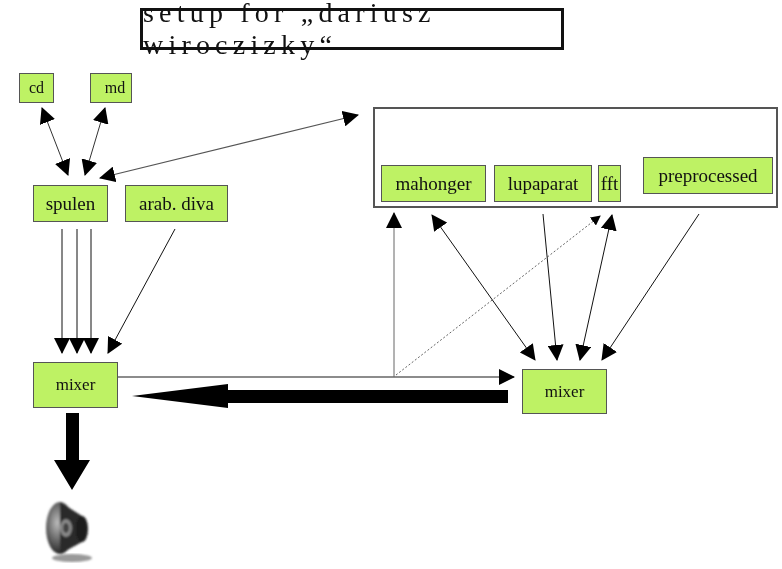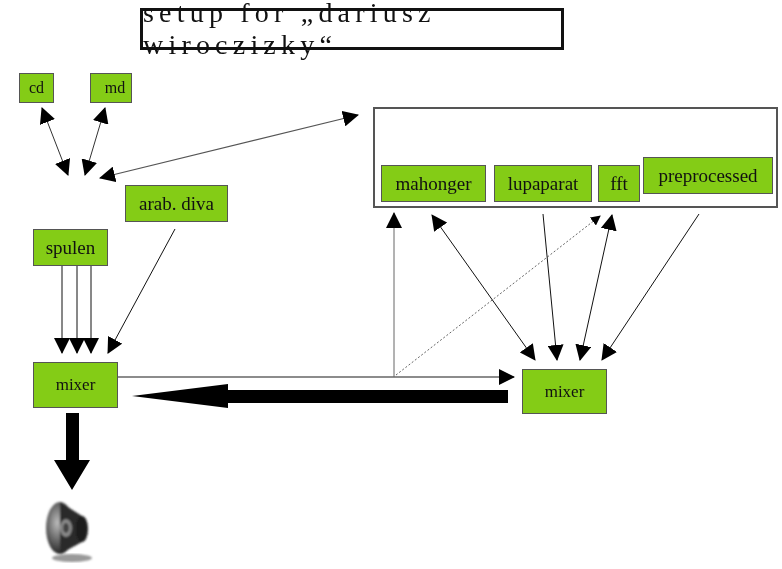--- a/index.html
+++ b/index.html
@@ -1,18 +1,18 @@
 <!DOCTYPE html>
 <html><head>
 <meta charset="utf-8">
 <style>
   html, body { margin:0; padding:0; background:#ffffff; }
   body { width:782px; height:569px; position:relative; overflow:hidden;
          font-family:"Liberation Serif","DejaVu Serif",serif; color:#111; }
-  .box { position:absolute; border:1.5px solid #555; background:#84cc16;
+  .box { position:absolute; border:1.5px solid #555; background:#bef264;
          display:flex; align-items:center; justify-content:center;
          box-sizing:border-box; white-space:nowrap; }
   .title-box { position:absolute; left:140px; top:8px; width:424px; height:42px;
                border:3px solid #111; box-sizing:border-box; display:flex;
                align-items:center; justify-content:center;
                font-size:28px; letter-spacing:5.2px; }
   .small { font-size:16px; }
   .mid { font-size:19px; }
   .big { font-size:17px; }
   .computer { position:absolute; left:373px; top:107px; width:405px; height:101px;
@@ -65,29 +65,29 @@
 
   <line x1="699" y1="214" x2="602" y2="360" stroke="#111" stroke-width="1" marker-end="url(#ahL)"></line>
 
   <polygon points="508,390 228,390 228,384 132,396 228,408 228,403 508,403" fill="#000"></polygon>
 
   <polygon points="66,413 79,413 79,460 90,460 72,490 54,460 66,460" fill="#000"></polygon>
 </svg>
 
 <div class="box small" style="left:19px;top:73px;width:35px;height:30px;">cd</div>
 <div class="box small" style="left:90px;top:73px;width:42px;height:30px;padding-left:8px;">md</div>
-<div class="box mid" style="left:33px;top:185px;width:75px;height:37px;margin-top:44px;">spulen</div>
+<div class="box mid" style="left:33px;top:185px;width:75px;height:37px;">spulen</div>
 <div class="box mid" style="left:125px;top:185px;width:103px;height:37px;">arab. diva</div>
 <div class="box big" style="left:33px;top:362px;width:85px;height:46px;">mixer</div>
 <div class="box big" style="left:522px;top:369px;width:85px;height:45px;">mixer</div>
 
 <div class="computer">
   <div class="box mid" style="left:119px;top:56px;width:98px;height:37px;">lupaparat</div>
   <div class="box mid" style="left:6px;top:56px;width:105px;height:37px;">mahonger</div>
-  <div class="box mid" style="left:223px;top:56px;width:42px;height:37px;font-family:Liberation Serif, serif;">fft</div>
+  <div class="box mid" style="left:223px;top:56px;width:23px;height:37px;font-family:Liberation Serif, serif;">fft</div>
   <div class="box mid" style="left:268px;top:48px;width:130px;height:37px;">preprocessed</div>
 </div>
 
 <div class="speaker">
   <svg width="72" height="72" viewBox="0 0 72 72">
     <defs>
       <radialGradient id="cone" cx="40%" cy="40%" r="70%">
         <stop offset="0%" stop-color="#bbb"></stop>
         <stop offset="60%" stop-color="#555"></stop>
         <stop offset="100%" stop-color="#111"></stop>

